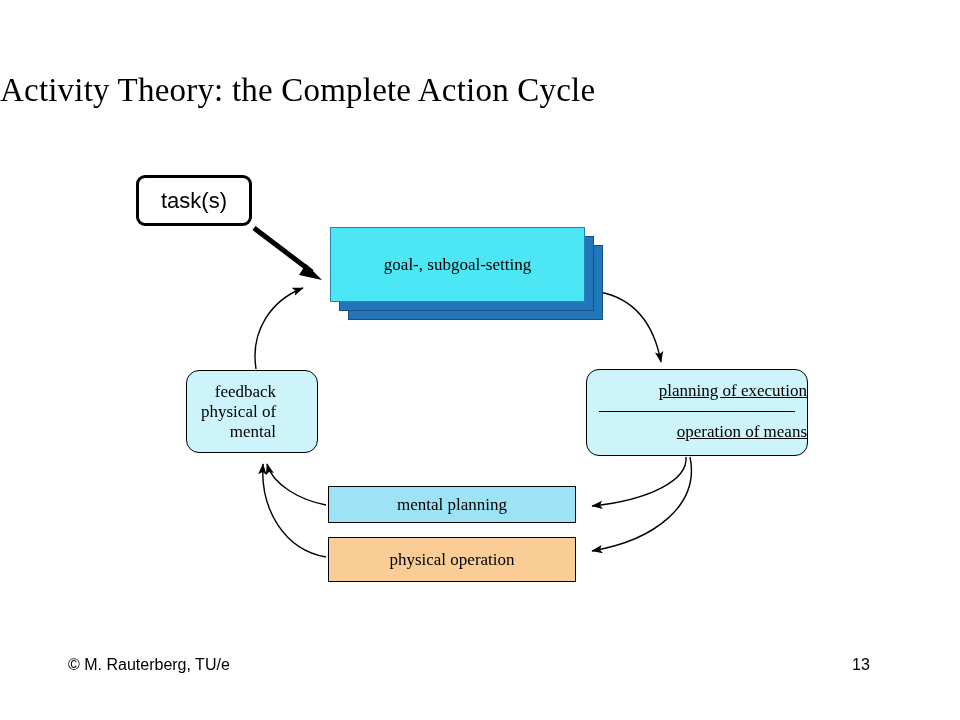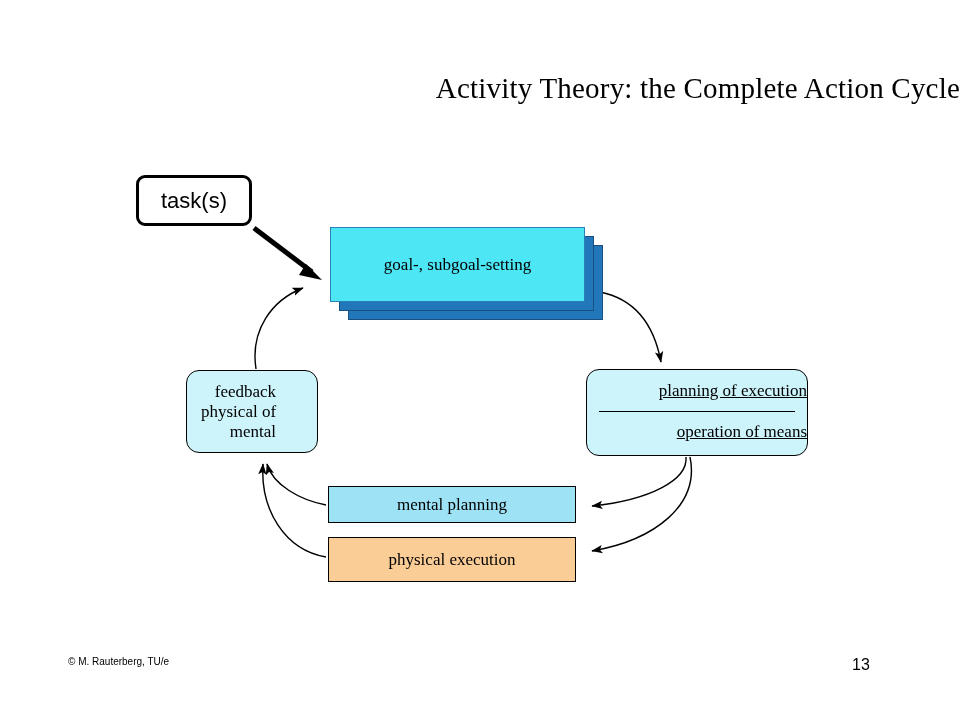--- a/index.html
+++ b/index.html
@@ -18,23 +18,23 @@
     background: #ffffff;
     overflow: hidden;
   }
 
   
   #slide-title {
     position: absolute;
     left: 0;
     top: 72px;
     width: 960px;
-    text-align: right;
-    font-family: "Liberation Serif", serif;
-    font-size: 29px;
+    text-align: left;
+    font-family: "Liberation Serif", serif;
+    font-size: 33px;
     font-weight: normal;
     color: #000000;
     letter-spacing: 0.2px;
     white-space: nowrap;
   }
 
   
   .boxlabel {
     font-family: "Liberation Serif", serif;
     font-size: 17px;
@@ -189,21 +189,21 @@
     height: 720px;
     pointer-events: none;
   }
 
   
   #footer-copyright {
     position: absolute;
     left: 68px;
     top: 656px;
     font-family: "Liberation Sans", sans-serif;
-    font-size: 10px;
+    font-size: 16px;
     color: #000000;
   }
   #footer-pagenum {
     position: absolute;
     left: 852px;
     top: 656px;
     font-family: "Liberation Sans", sans-serif;
     font-size: 16px;
     color: #000000;
   }
@@ -276,19 +276,19 @@
     <div id="planning-line1" class="ptext boxlabel">planning of execution</div>
     <div id="planning-divider"></div>
     <div id="planning-line2" class="ptext boxlabel">operation of means</div>
   </div>
 
   <div id="mental-op" class="oprect">
     <div class="oplabel">mental planning</div>
   </div>
 
   <div id="physical-op" class="oprect">
-    <div class="oplabel">physical execution</div>
+    <div class="oplabel">physical operation</div>
   </div>
 
   <div id="footer-copyright">© M. Rauterberg, TU/e</div>
   <div id="footer-pagenum">13</div>
 
 </div>
 
 </body></html>

